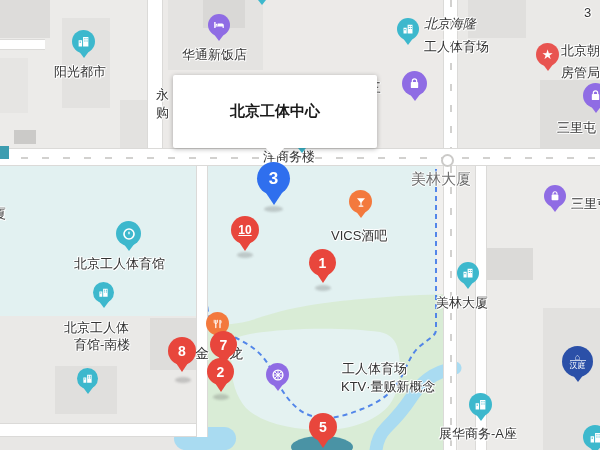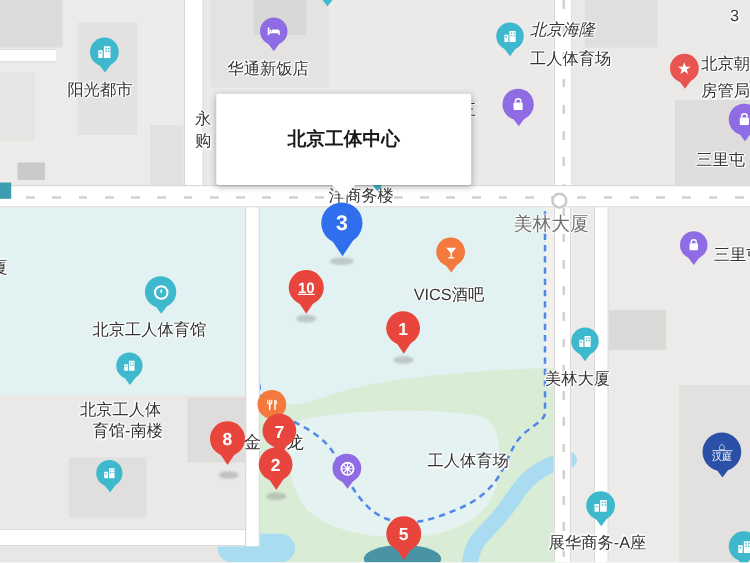--- a/index.html
+++ b/index.html
@@ -119,20 +119,21 @@
   <div class="lbl" style="left:561px;top:64px;">房管局</div>
   <div class="lbl" style="left:557px;top:119px;">三里屯</div>
   <div class="lbl" style="left:571px;top:195px;">三里屯</div>
   <div class="lbl" style="left:331px;top:227px;">VICS酒吧</div>
   <div class="lbl" style="left:64px;top:319px;">北京工人体</div>
   <div class="lbl" style="left:74px;top:255px;">北京工人体育馆</div>
   <div class="lbl" style="left:74px;top:336px;">育馆-南楼</div>
   <div class="lbl" style="left:436px;top:294px;">美林大厦</div>
   <div class="lbl" style="left:439px;top:425px;">展华商务-A座</div>
   <div class="lbl" style="left:342px;top:360px;">工人体育场</div>
+  <div class="lbl" style="left:341px;top:378px;">KTV·量贩新概念</div>
   <div class="lbl" style="left:263px;top:148px;">洋商务楼</div>
 
   <div class="lbl" style="left:156px;top:86px;">永</div>
   <div class="lbl" style="left:156px;top:104px;">购</div>
   <div class="lbl" style="left:-7px;top:205px;">厦</div>
   <div class="lbl" style="left:584px;top:5px;">3</div>
   <div class="lbl" style="left:195px;top:345px;font-size:14px;">金</div>
   <div class="lbl" style="left:229px;top:345px;font-size:14px;">龙</div>
 
   <div class="poi poi-teal" style="left:72px;top:30px;">

